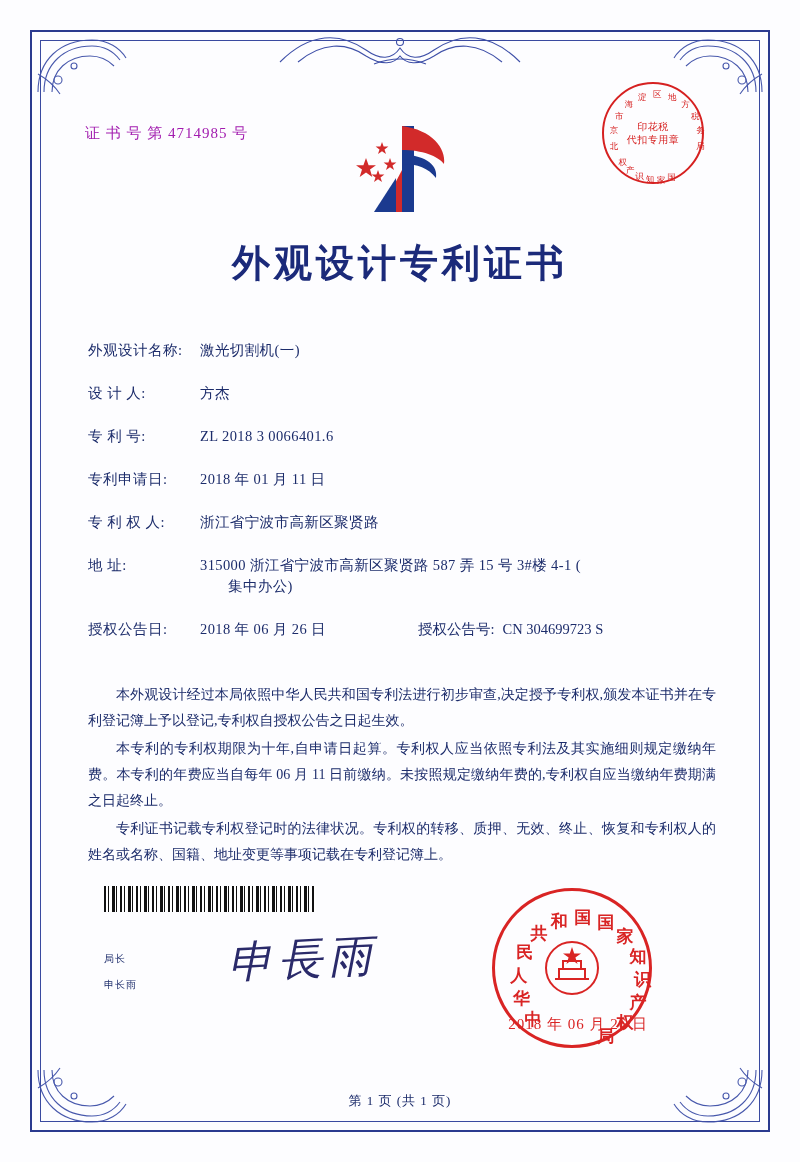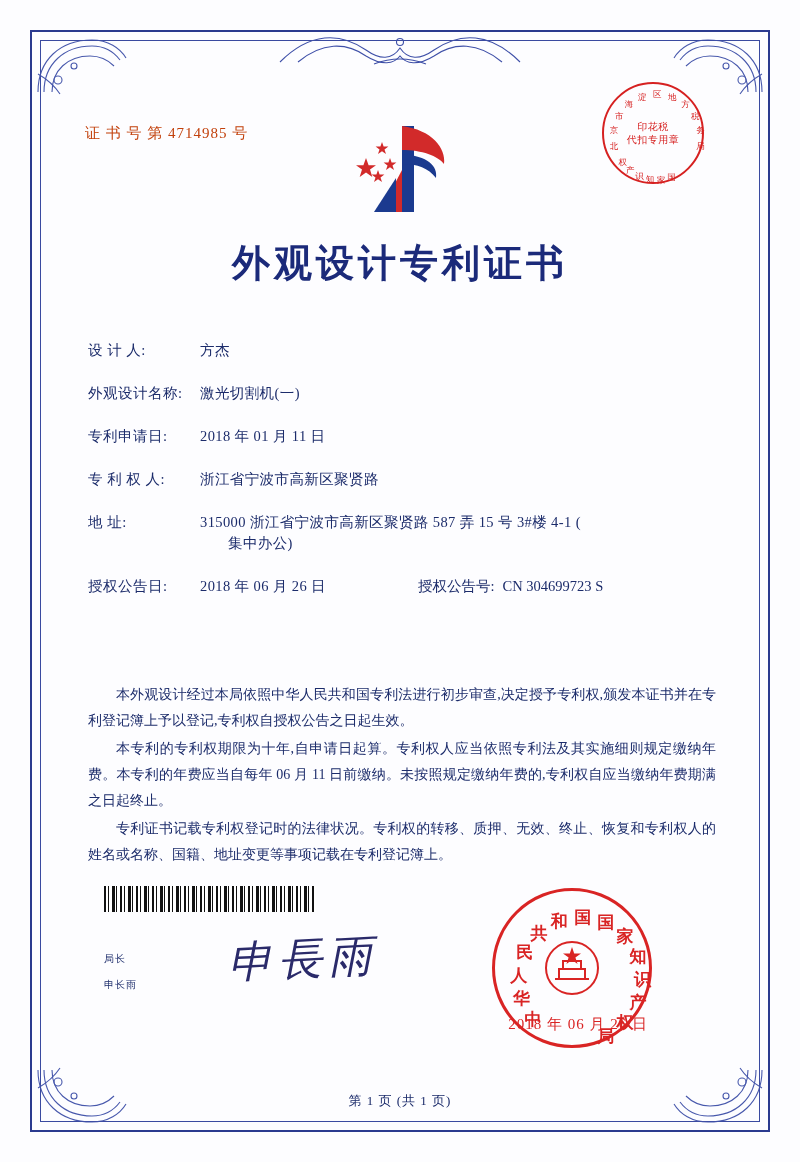--- a/index.html
+++ b/index.html
@@ -93,21 +93,21 @@
     font-weight: bold;
     letter-spacing: 4px;
     color: #1b2a7a;
     font-family: "DejaVu Serif", "Liberation Serif", serif;
   }
 
   .cert-no {
     position: absolute;
     left: 85px; top: 124px;
     font-size: 15px;
-    color: #c2410c;
+    color: #a21caf;
     letter-spacing: 1px;
   }
 
   
   .fields {
     position: absolute;
     left: 88px; top: 340px;
     width: 628px;
     font-size: 14.5px;
     color: #1c2c6b;
@@ -334,29 +334,33 @@
       <div>印花税</div>
       <div>代扣专用章</div>
     </div>
   </div>
 
   <div class="doc-title">外观设计专利证书</div>
 
   <div class="fields">
 
     <div class="field-row">
+      <div class="field-label">外观设计名称:</div>
+      <div class="field-value">激光切割机(一)</div>
+    </div>
+
+    <div class="field-row">
       <div class="field-label spread">设 计 人:</div>
       <div class="field-value">方杰</div>
     </div>
 
     <div class="field-row">
-      <div class="field-label">外观设计名称:</div>
-      <div class="field-value">激光切割机(一)</div>
-    </div>
-
+      <div class="field-label spread">专 利 号:</div>
+      <div class="field-value">ZL 2018 3 0066401.6</div>
+    </div>
 
     <div class="field-row">
       <div class="field-label">专利申请日:</div>
       <div class="field-value">2018 年 01 月 11 日</div>
     </div>
 
     <div class="field-row">
       <div class="field-label spread">专 利 权 人:</div>
       <div class="field-value">浙江省宁波市高新区聚贤路</div>
     </div>

